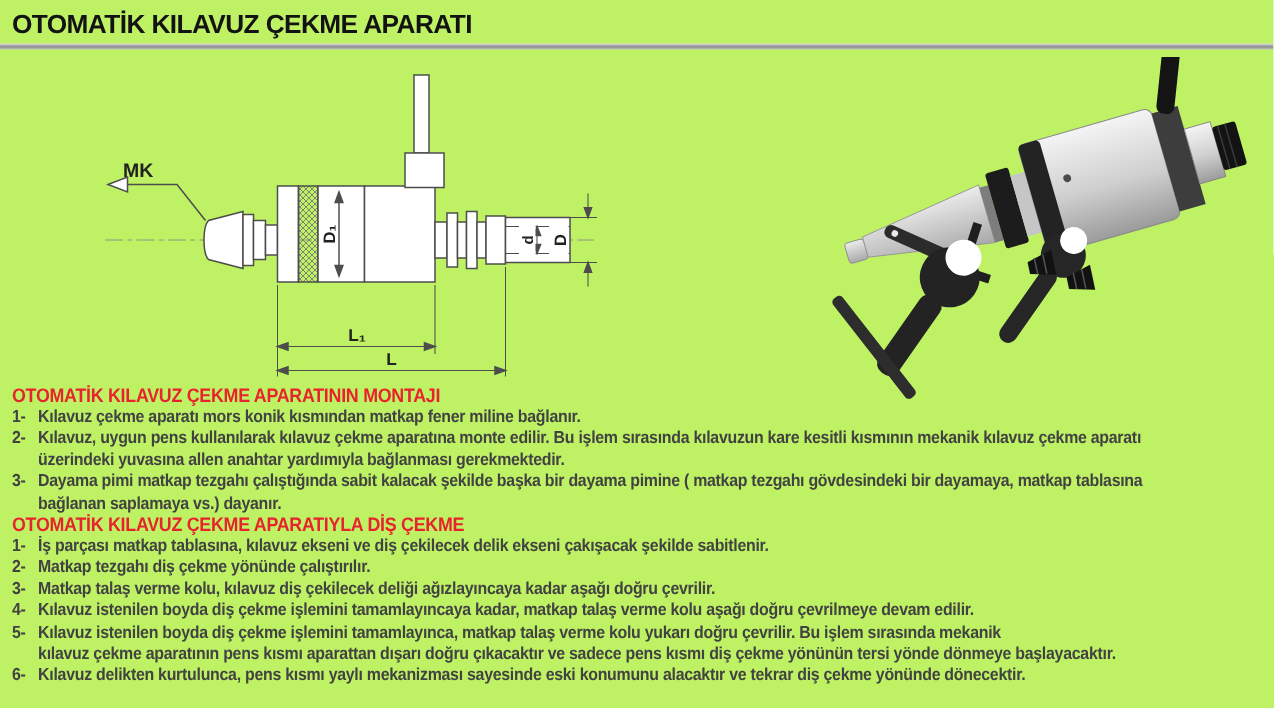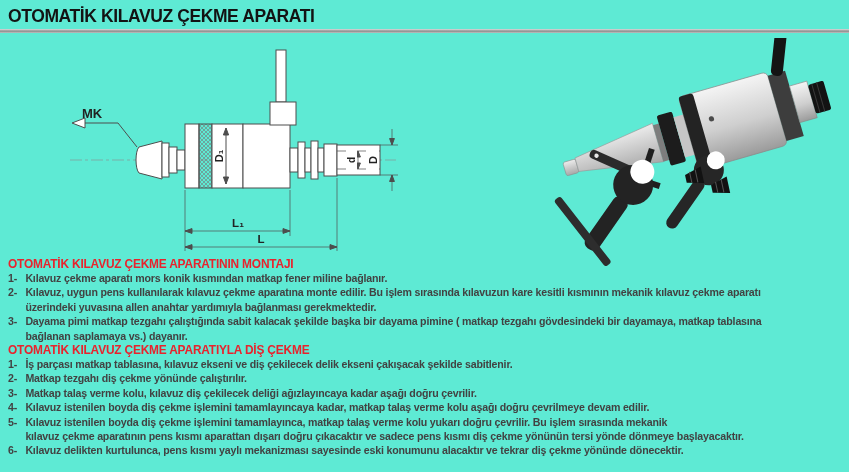--- a/index.html
+++ b/index.html
@@ -1,16 +1,16 @@
 <!DOCTYPE html>
 <html><head>
 <meta charset="utf-8">
 <style>
   html,body{margin:0;padding:0;background:#fff;}
-  .page{position:relative;width:849px;height:472px;background:#5eead4;overflow:hidden;
+  .page{position:relative;width:849px;height:472px;background:#bef264;overflow:hidden;
         font-family:"Liberation Sans",sans-serif;}
   
   .title{position:absolute;left:8px;top:6px;margin:0;font-size:17.5px;font-weight:bold;
          color:#131313;letter-spacing:-0.4px;}
   .rule{position:absolute;left:0;top:29px;width:849px;height:4px;
         background:linear-gradient(180deg,#dedede 0%,#8d8d8d 55%,#c2c2c2 100%);}
   
   .drawing{position:absolute;left:58px;top:44px;}
   .photo{position:absolute;left:552px;top:38px;}
   

